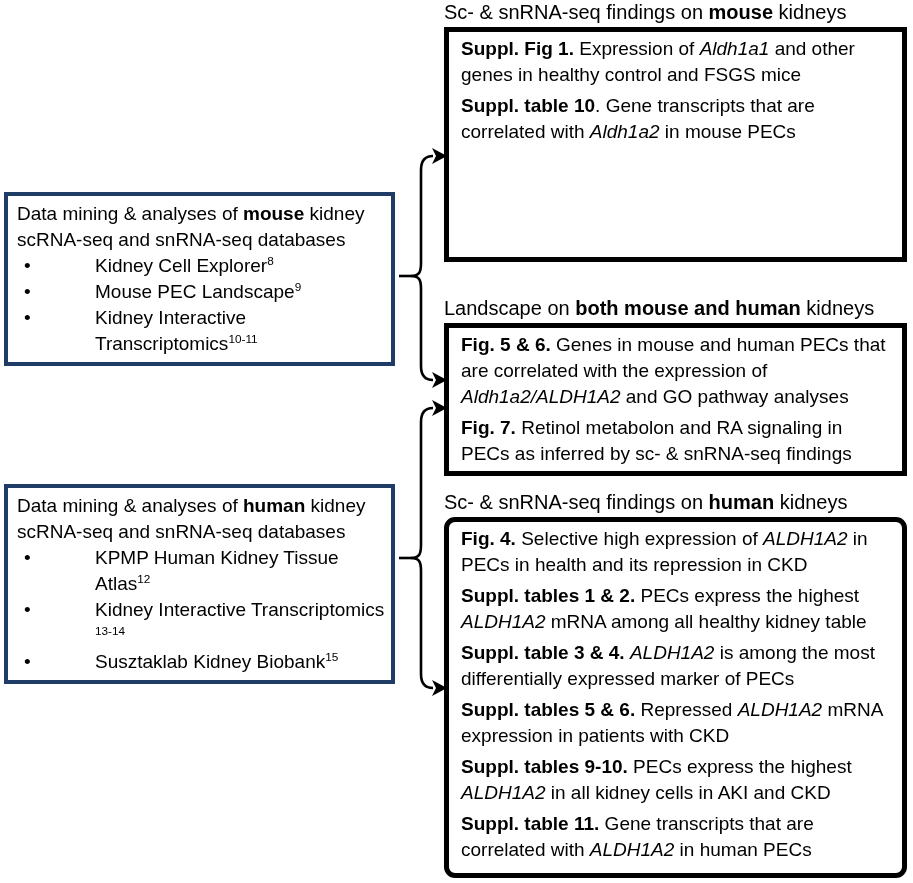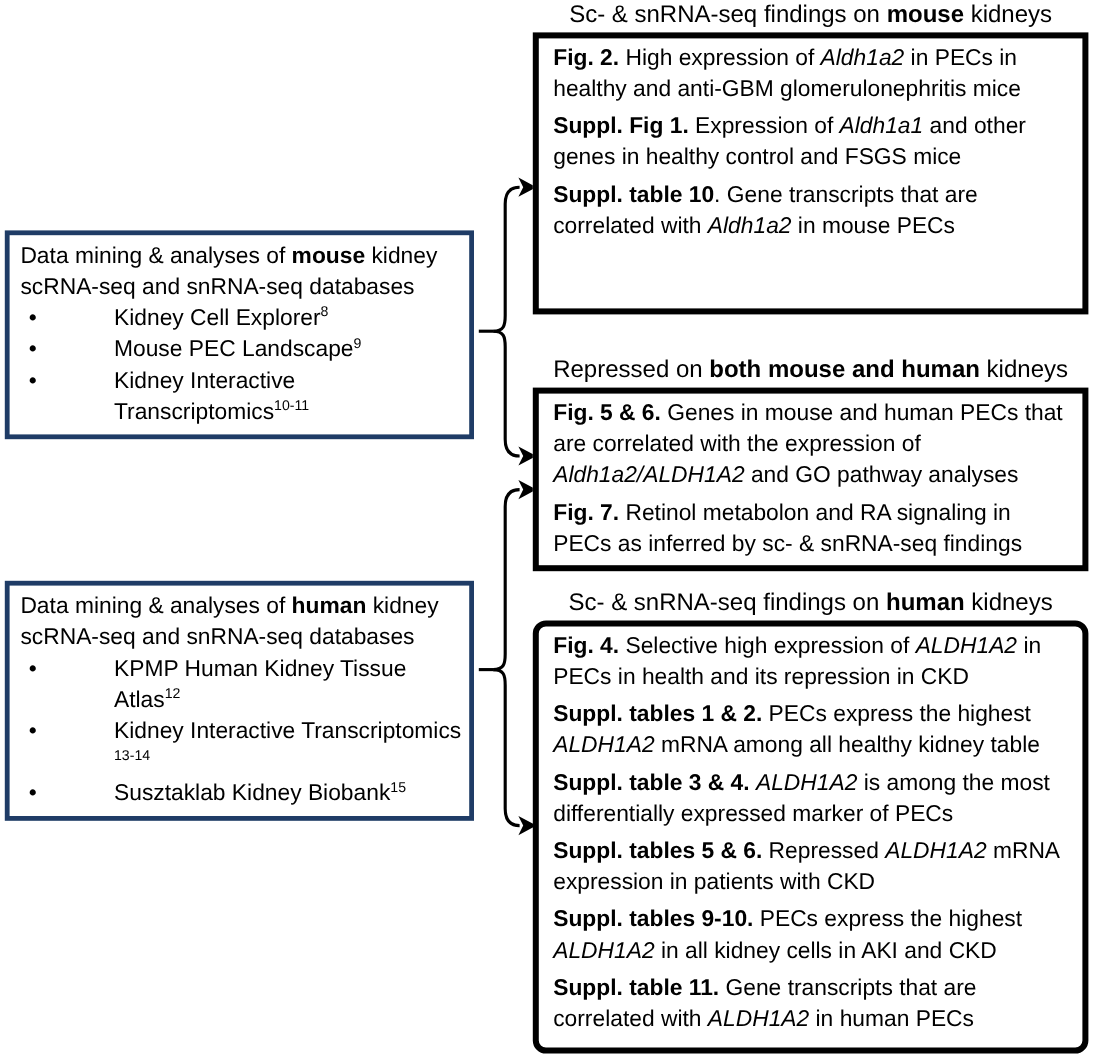--- a/index.html
+++ b/index.html
@@ -12,21 +12,21 @@
   .lbox{
     position:absolute;left:4px;width:391px;box-sizing:border-box;
     border:4px solid #1f3c66;background:#fff;
     padding:5px 0 5px 9px;font-size:19px;line-height:26px;
   }
   .bullet-row{display:flex;}
   .bullet{flex:0 0 30px;width:30px;padding-left:7px;box-sizing:border-box;}
   .btext{flex:1;margin-left:48px;}
   
   .section{position:absolute;left:444px;width:463px;}
-  .sheader{font-size:20px;line-height:24px;text-align:center;margin:0 0 3px 0;white-space:nowrap;}
+  .sheader{font-size:20px;line-height:24px;text-align:left;margin:0 0 3px 0;white-space:nowrap;}
   .sbox{
     border:5px solid #000;background:#fff;box-sizing:border-box;
     padding:4px 12px;font-size:19px;line-height:26px;
   }
   .sbox p{margin:0 0 5px 0;}
   .sbox p:last-child{margin-bottom:0;}
   
   .b{font-weight:bold;}
   .i{font-style:italic;}
   .sup{vertical-align:super;font-size:0.62em;line-height:0;}
@@ -81,28 +81,27 @@
     </div>
     <div class="bullet-row">
       <span class="bullet">•</span>
       <span class="btext"><span>Susztaklab Kidney Biobank</span><span class="sup">15</span></span>
     </div>
   </div>
 
   <div class="section" style="top:0;">
     <div class="sheader"><span>Sc- &amp; snRNA-seq findings on </span><span class="b">mouse</span><span> kidneys</span></div>
     <div class="sbox" style="min-height:235px;">
-      <p><span class="b">Fig. 2.</span><span> High expression of </span><span class="i">Aldh1a2</span><span> in PECs in healthy and anti-GBM glomerulonephritis mice</span></p>
       <p><span class="b">Suppl. Fig 1.</span><span> Expression of </span><span class="i">Aldh1a1</span><span> and other genes in healthy control and FSGS mice</span></p>
       <p><span class="b">Suppl. table 10</span><span>. Gene transcripts that are correlated with </span><span class="i">Aldh1a2</span><span> in mouse PECs</span></p>
     </div>
   </div>
 
   <div class="section" style="top:296px;">
-    <div class="sheader"><span>Repressed on </span><span class="b">both mouse and human</span><span> kidneys</span></div>
+    <div class="sheader"><span>Landscape on </span><span class="b">both mouse and human</span><span> kidneys</span></div>
     <div class="sbox" style="min-height:143px;">
       <p><span class="b">Fig. 5 &amp; 6.</span><span> Genes in mouse and human PECs that are correlated with the expression of </span><span class="i">Aldh1a2/ALDH1A2</span><span> and GO pathway analyses</span></p>
       <p><span class="b">Fig. 7.</span><span> Retinol metabolon and RA signaling in PECs  as inferred by sc- &amp; snRNA-seq findings</span></p>
     </div>
   </div>
 
   <div class="section" style="top:490px;">
     <div class="sheader"><span>Sc- &amp; snRNA-seq findings on </span><span class="b">human</span><span> kidneys</span></div>
     <div class="sbox" style="min-height:361px;border-radius:11px;">
       <p><span class="b">Fig. 4.</span><span> Selective high expression of </span><span class="i">ALDH1A2</span><span> in PECs in health and its repression in CKD</span></p>

